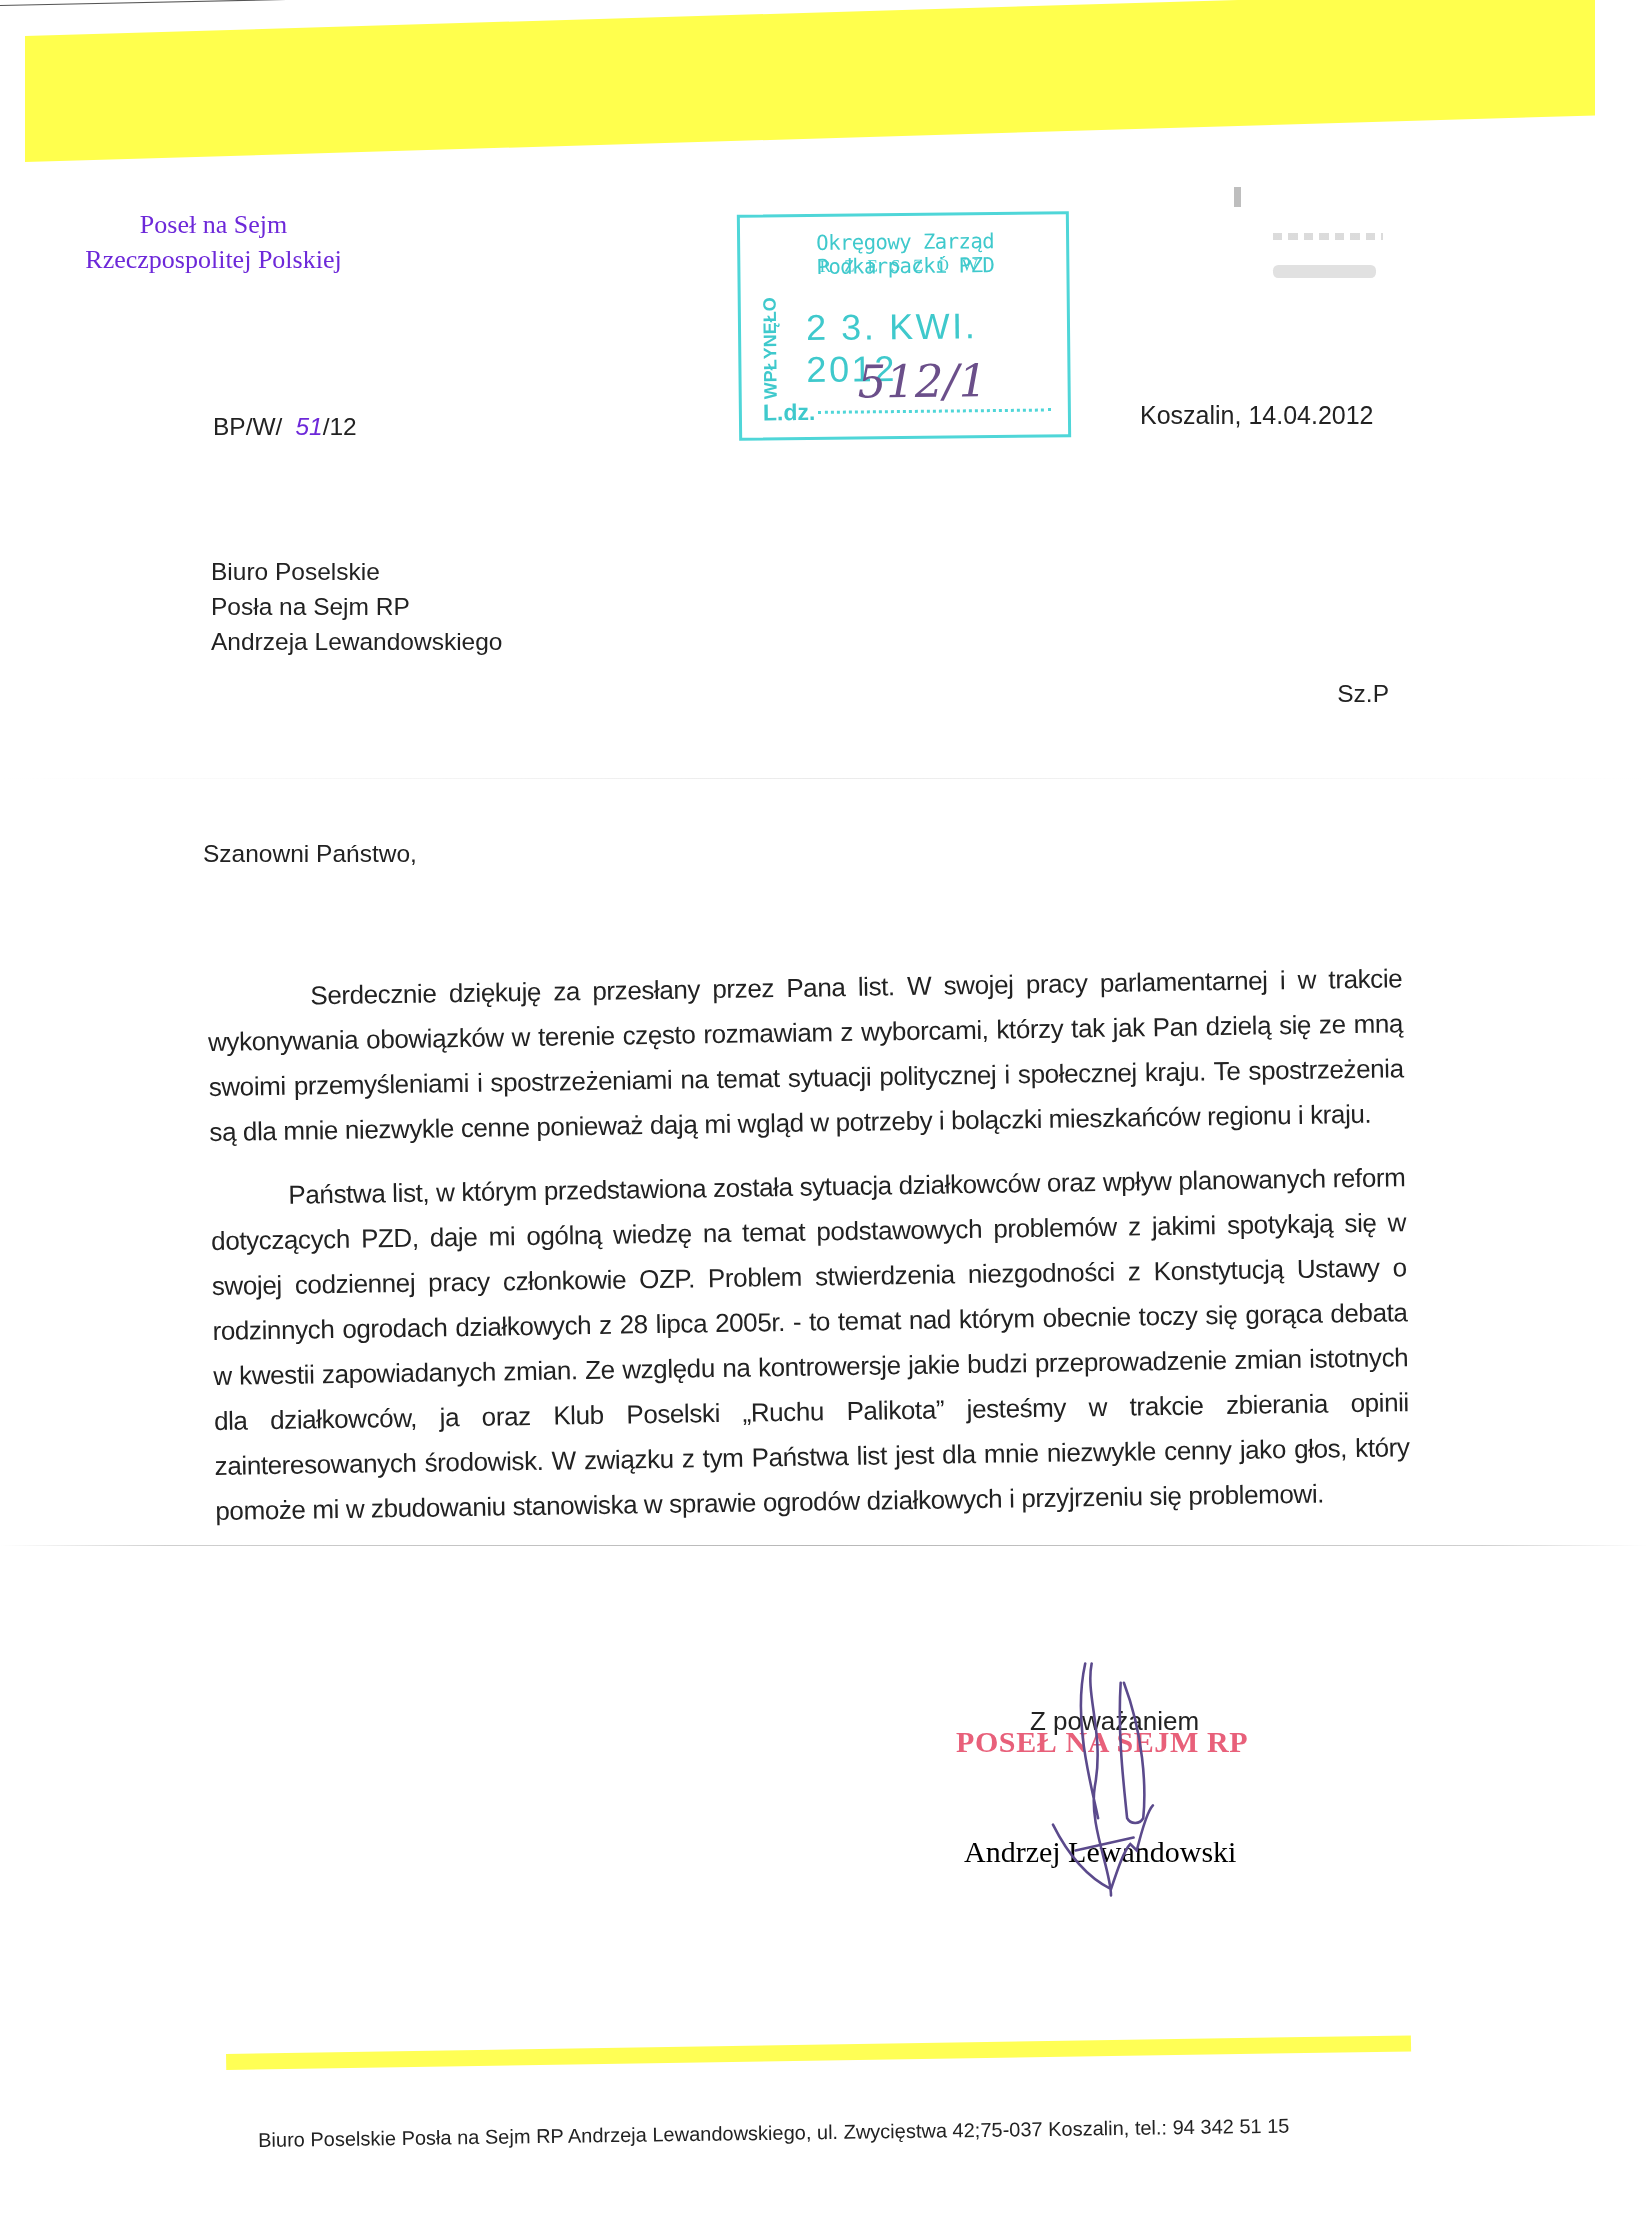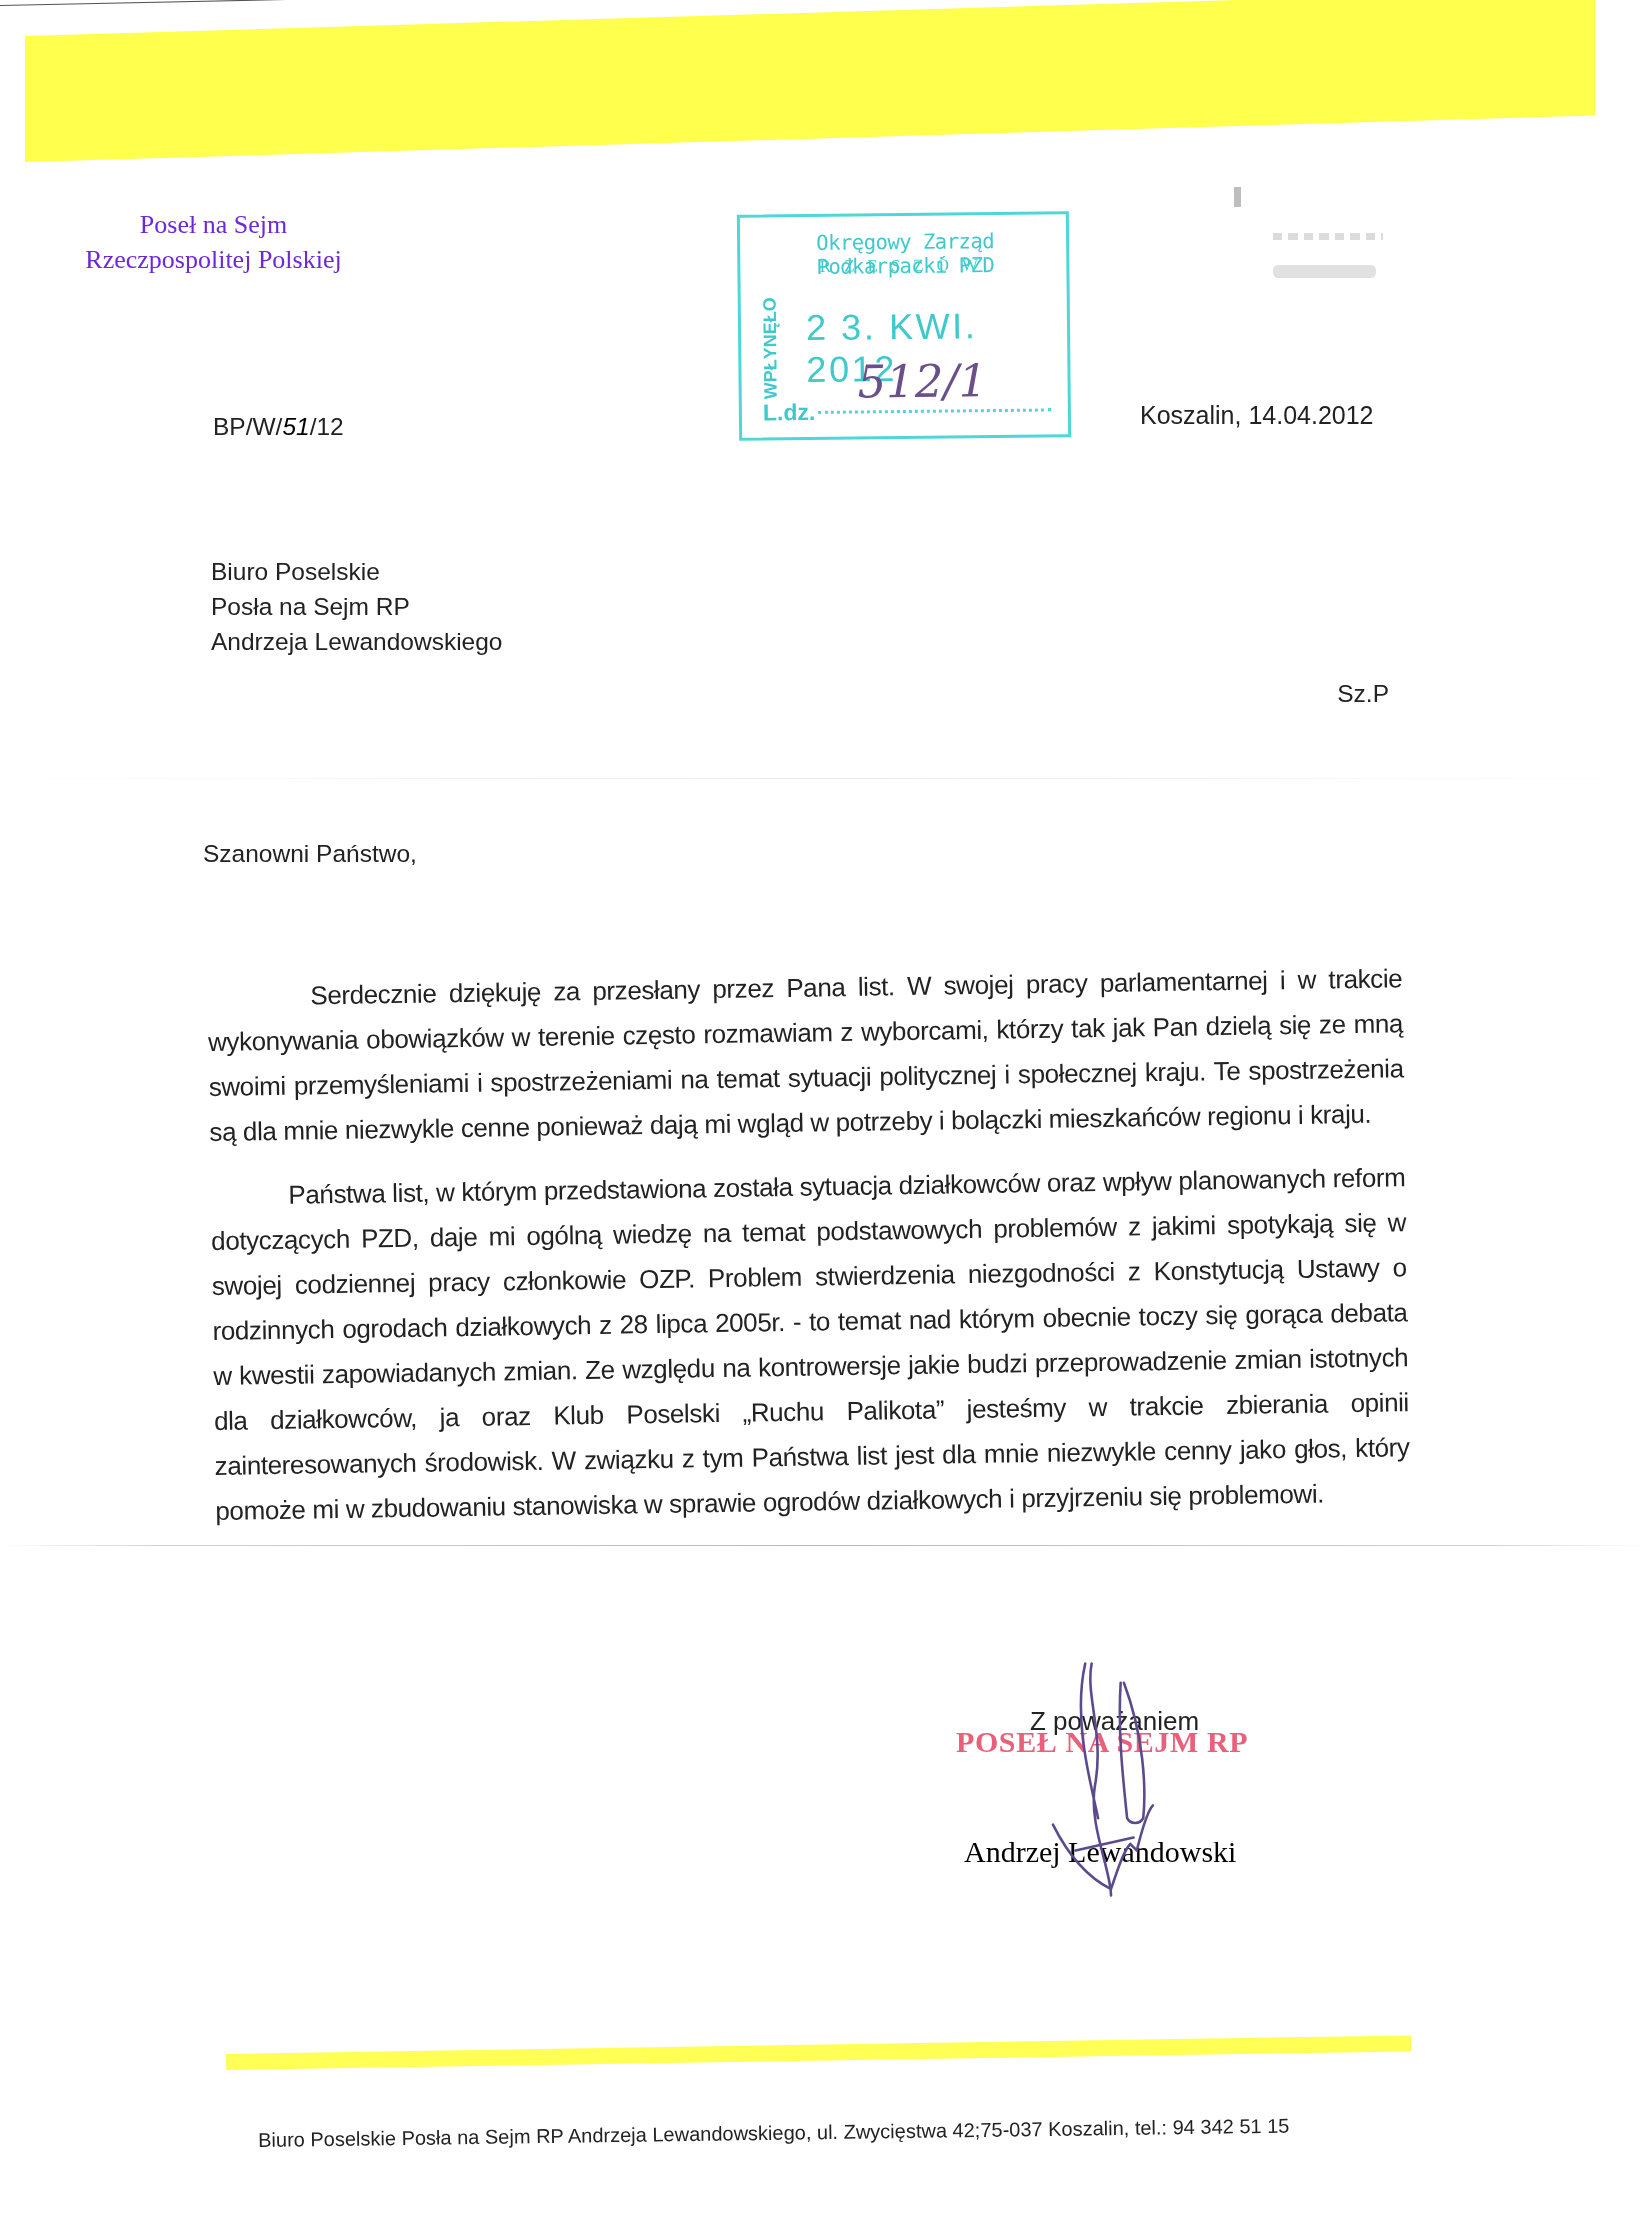--- a/index.html
+++ b/index.html
@@ -22,21 +22,21 @@
     left: 0; top: 5.2px; width: 452px; height: 1.3px; background: #555;
     transform: rotate(-1.2deg); transform-origin: left top;
   }
 
   .serif { font-family: "Liberation Serif", "DejaVu Serif", serif; }
   .sans  { font-family: "Liberation Sans", "DejaVu Sans", sans-serif; }
 
   .letterhead { left: 52px; top: 207px; width: 323px; text-align: center; font-size: 26px; line-height: 35px; color: #6d28d9; }
 
   .ref { left: 213px; top: 413px; font-size: 24.5px; }
-  .ref .hand { color: #000000; font-style: italic; }
+  .ref .hand { color: #6d28d9; font-style: italic; margin-left: 13px; }
 
   
   .stamp {
     left: 738px; top: 213px; width: 332px; height: 226px;
     border: 3.2px solid #4fd6d8; box-sizing: border-box; color: #3fc9cc;
     transform: rotate(-0.6deg);
   }
   .stamp .org { position: absolute; left: 13px; top: 14px; width: 304px; text-align: center; font-size: 20.7px; font-family: "DejaVu Sans Mono", monospace; letter-spacing: -0.6px; }
   .stamp .city { position: absolute; left: 13px; top: 40px; width: 304px; text-align: center; font-size: 17px; letter-spacing: 13px; }
   .stamp .vlabel { position: absolute; left: -19.4px; top: 123px; font-size: 18px; font-weight: bold; transform: rotate(-90deg); transform-origin: center; width: 97px; text-align: center; }

